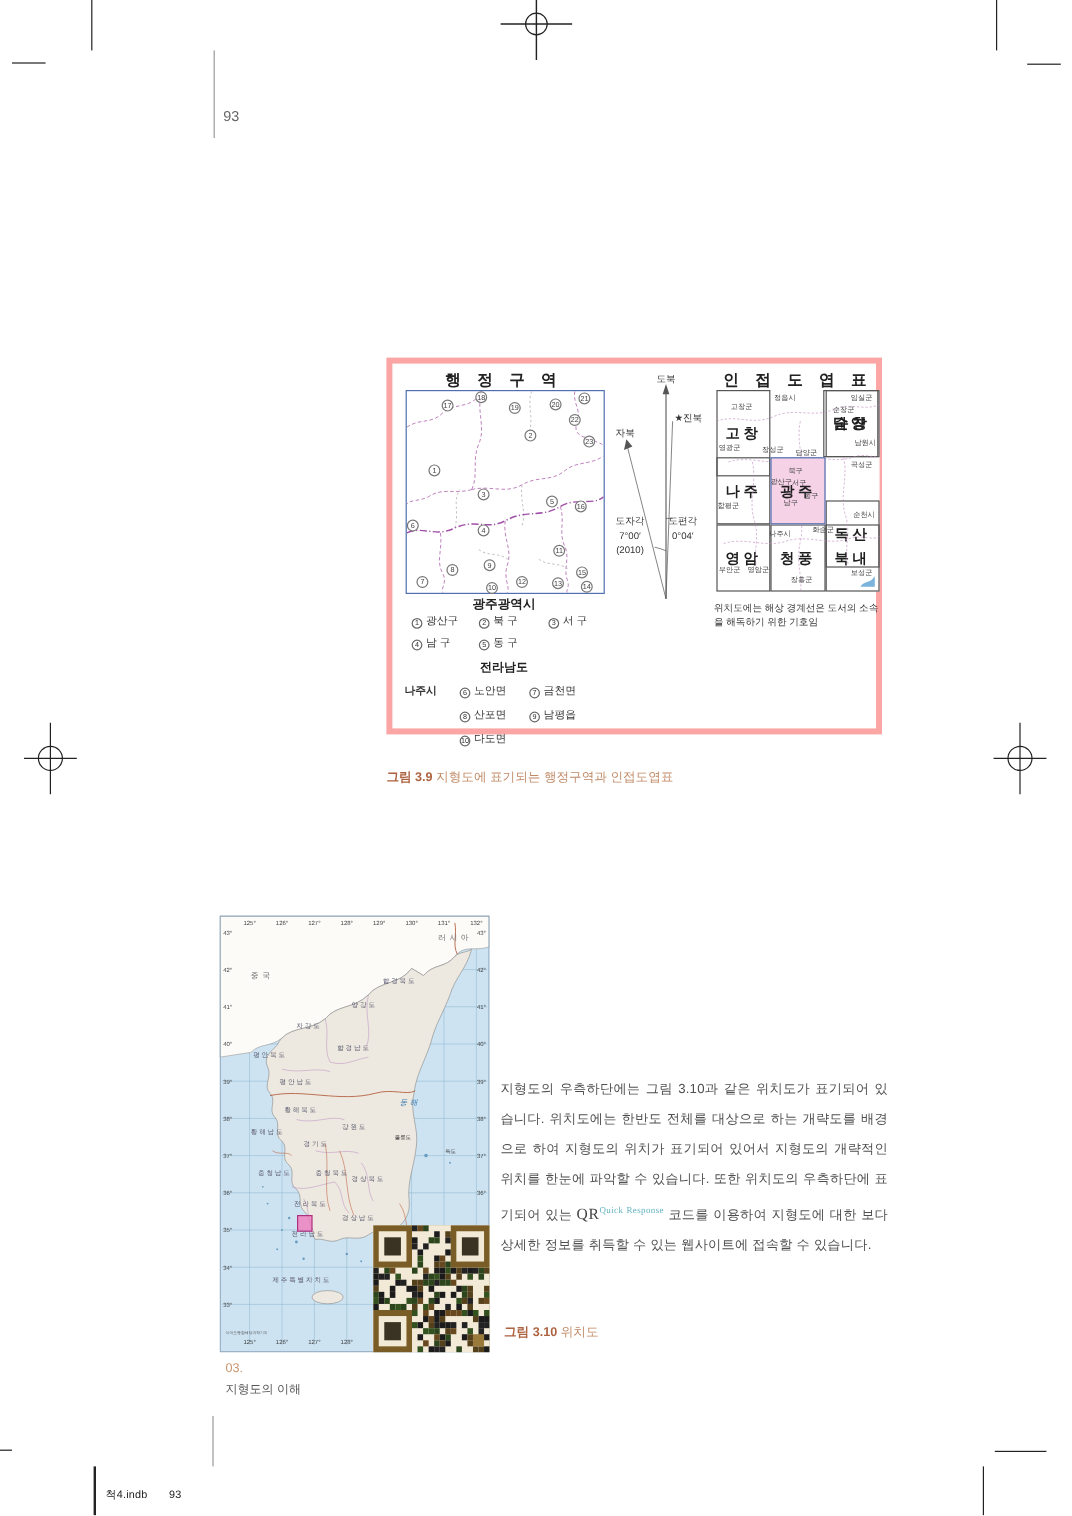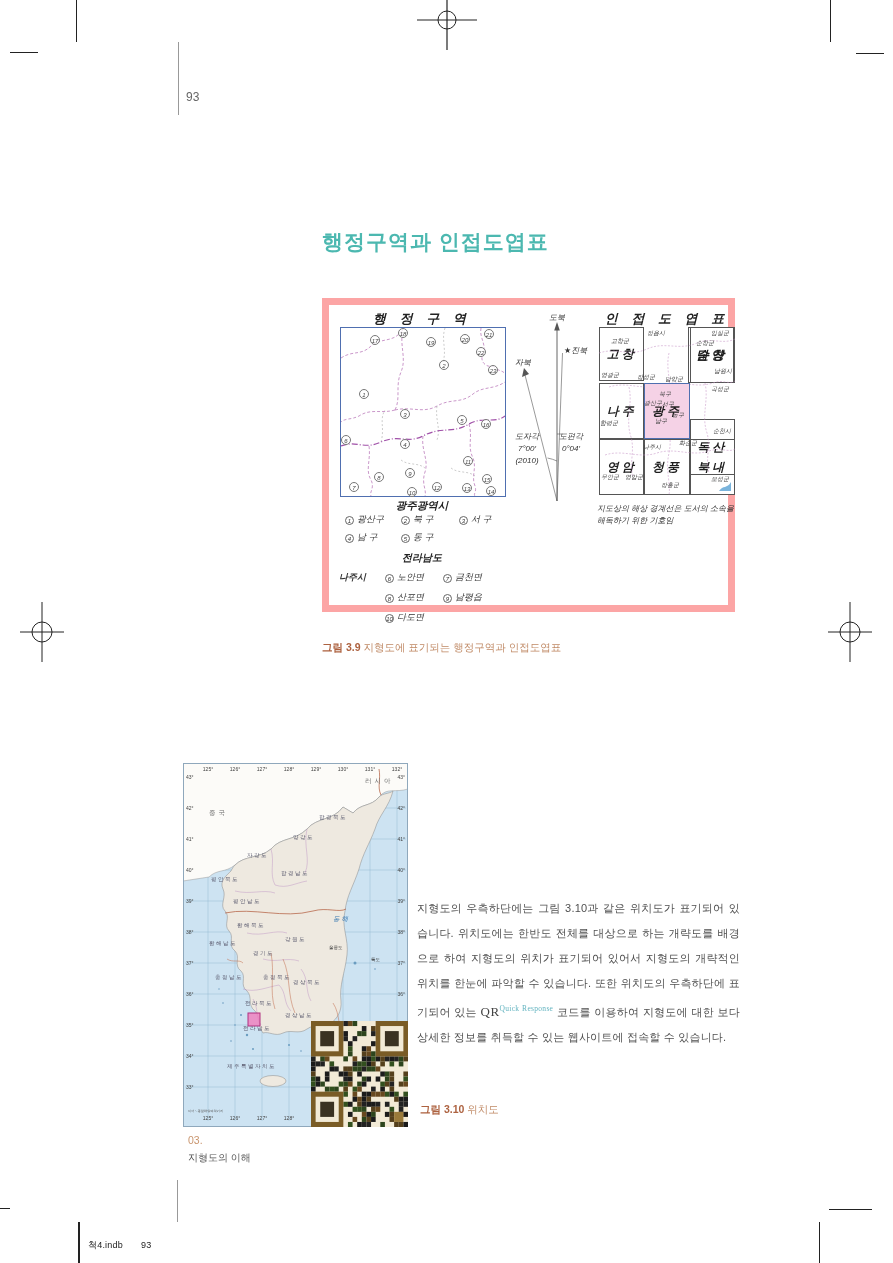--- a/index.html
+++ b/index.html
@@ -7,21 +7,21 @@
         font-family:"Liberation Sans","DejaVu Sans",sans-serif;color:#4d4d4d;}
   .abs{position:absolute;}
   
   .mark{position:absolute;background:#222;}
   .mark.gray{background:#999;}
   .reg{position:absolute;width:60px;height:60px;}
   
   .pagenum{position:absolute;font-size:12px;color:#666;}
   .heading{position:absolute;font-size:21px;font-weight:bold;color:#4cb8b0;letter-spacing:1px;}
   
-  .fig39{position:absolute;left:322px;top:298px;width:413px;height:314px;border:7px solid #fca5a5;background:#fff;box-sizing:border-box;font-style:italic;}
+  .fig39{position:absolute;left:322px;top:298px;width:413px;height:314px;border:5px solid #fca5a5;background:#fff;box-sizing:border-box;}
   .fig-title{position:absolute;font-size:13px;font-weight:bold;letter-spacing:5px;color:#222;text-align:center;white-space:nowrap;}
   .admin-map{position:absolute;left:11px;top:22px;width:164px;height:168px;border:1.6px solid #4f6fb0;box-sizing:content-box;background:#fff;}
   .mapnum{position:absolute;width:10px;height:10px;border:0.8px solid #777;border-radius:50%;
           font-size:6px;line-height:10px;text-align:center;color:#444;background:rgba(255,255,255,.8);
           transform:translate(-50%,-50%);box-sizing:border-box;}
   .admin-cap{position:absolute;left:0;top:194px;width:186px;text-align:center;font-size:10.5px;font-weight:bold;color:#222;}
   .legend{position:absolute;left:0;top:206px;width:186px;height:106px;font-size:9px;color:#333;}
   .legend .item{position:absolute;white-space:nowrap;}
   .legend .num{display:inline-block;width:9px;height:9px;border:0.7px solid #666;border-radius:50%;
                font-size:6px;line-height:8.5px;text-align:center;margin-right:3px;vertical-align:-1px;box-sizing:border-box;color:#333;}
@@ -82,21 +82,20 @@
   <div class="mark" style="left:856px;top:53px;width:28px;height:1px;"></div>
   <div class="mark gray" style="left:178px;top:42px;width:1px;height:73px;"></div>
   <div class="mark gray" style="left:177px;top:1180px;width:1px;height:42px;"></div>
   <div class="mark" style="left:78px;top:1222px;width:2px;height:41px;"></div>
   <div class="mark" style="left:0;top:1208px;width:10px;height:1px;"></div>
   <div class="mark" style="left:819px;top:1222px;width:1px;height:41px;"></div>
   <div class="mark" style="left:829px;top:1209px;width:43px;height:1px;"></div>
 
   <div class="pagenum" style="left:186px;top:90px;">93</div>
 
-  <div class="heading" style="left:322px;top:228px;">행정구역과 인접도엽표</div>
 
   <div class="fig39">
 
     <div class="fig-title" style="left:0;top:5px;width:186px;">행 정 구 역</div>
     <div class="admin-map">
       <svg width="164" height="168" viewBox="0 0 164 168" style="position:absolute;left:0;top:0;">
         <g fill="none" stroke="#b36bb3" stroke-width="0.7" stroke-dasharray="3,2">
           <path d="M0,30 C12,22 20,28 30,18 C40,10 50,14 58,6 C60,4 62,2 62,0"></path>
           <path d="M62,0 C58,18 66,30 60,44 C54,58 60,70 54,82"></path>
           <path d="M54,82 C40,86 30,80 18,88 C10,92 4,90 0,94"></path>
@@ -185,21 +184,21 @@
           <path d="M10,60 C28,54 44,64 62,58 C80,52 96,62 114,56 C124,52 130,58 136,54"></path>
           <path d="M6,128 C24,122 40,132 58,126 C76,120 92,130 110,124 C122,120 130,126 136,122"></path>
           <path d="M70,26 C66,44 74,58 70,76 C66,94 74,108 70,126 C66,144 72,156 70,168"></path>
           <path d="M30,60 C34,78 26,92 32,110 C36,124 30,136 34,150"></path>
           <path d="M106,56 C110,74 102,88 108,106 C112,120 106,132 110,146"></path>
         </g>
       </svg>
       <svg width="16" height="14" viewBox="0 0 16 14" style="position:absolute;left:118px;top:152px;z-index:1;">
         <path d="M2,12 C6,6 10,10 14,3 L14,12 Z" fill="#7ab4dc"></path>
       </svg>
-    <div class="idx-cell" style="left: 0px; top: 0px; width: 45.3333px; height: 54px;">
+    <div class="idx-cell" style="left: 0px; top: 0px; width: 45.3333px; height: 72px;">
           <span class="nm">고창</span>
         </div>
         <div class="idx-cell" style="left: 45.3333px; top: 0px; width: 45.3333px; height: 56px; margin-left: 44px;">
           <span class="nm">담양</span>
         </div>
         <div class="idx-cell" style="left: 90.6667px; top: 0px; width: 45.3333px; height: 56px;">
           <span class="nm">순창</span>
         </div>
         <div class="idx-cell" style="left: 0px; top: 56px; width: 45.3333px; height: 56px;">
           <span class="nm">나주</span>
@@ -235,21 +234,21 @@
         <span class="idx-small" style="left: 73px; top: 84px;">동구</span>
         <span class="idx-small" style="left: 56px; top: 90px;">남구</span>
         <span class="idx-small" style="left: 44px; top: 116px;">나주시</span>
         <span class="idx-small" style="left: 80px; top: 112px;">화순군</span>
         <span class="idx-small" style="left: 114px; top: 100px;">순천시</span>
         <span class="idx-small" style="left: 2px; top: 146px;">무안군</span>
         <span class="idx-small" style="left: 26px; top: 146px;">영암군</span>
         <span class="idx-small" style="left: 62px; top: 154px;">장흥군</span>
         <span class="idx-small" style="left: 112px; top: 148px;">보성군</span>
       </div>
-    <div class="idx-note">지도상의 해상 경계선은 도서의 소속을 해독하기 위한 기호임</div>
+    <div class="idx-note">위치도에는 해상 경계선은 도서의 소속을 해독하기 위한 기호임</div>
   </div>
 
   <div class="cap" style="left:322px;top:641px;"><b>그림 3.9</b><span> 지형도에 표기되는 행정구역과 인접도엽표</span></div>
 
 
   <div class="korea">
     <svg id="korea-svg" width="225" height="364" viewBox="0 0 225 364">
       <rect x="0" y="0" width="225" height="364" fill="#cde3f2"></rect>
       <g id="graticule">
           <line x1="2" x2="223" y1="14" y2="14" stroke="#8ab0cc" stroke-width="0.4"></line>

